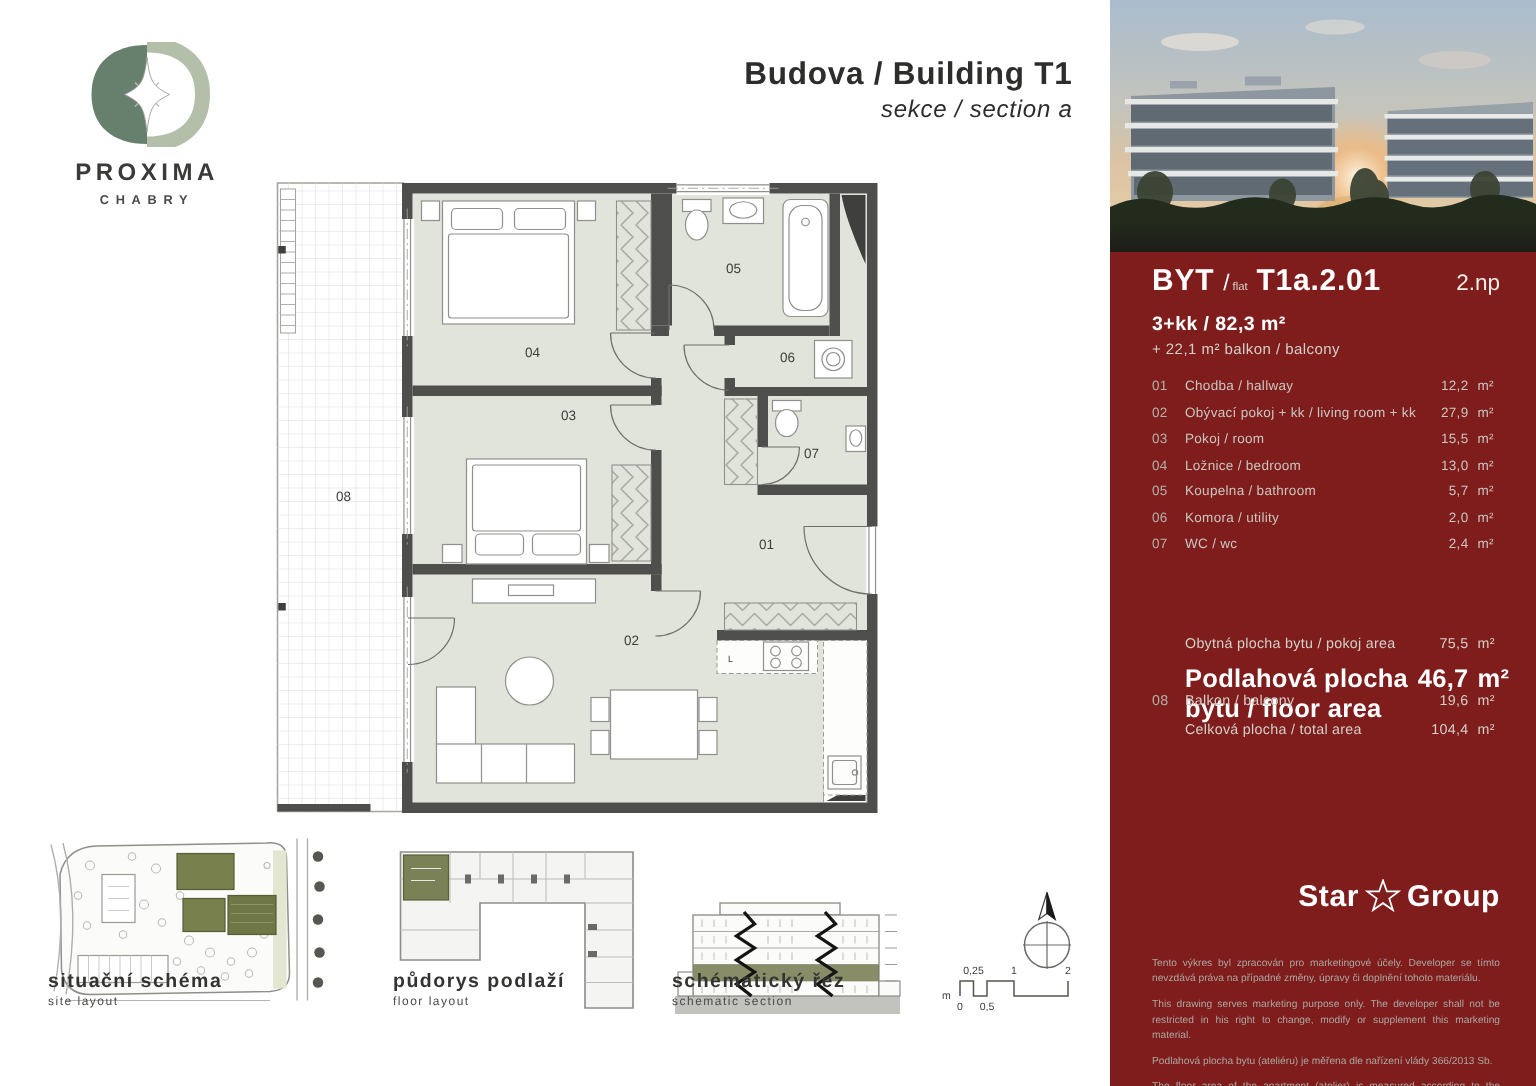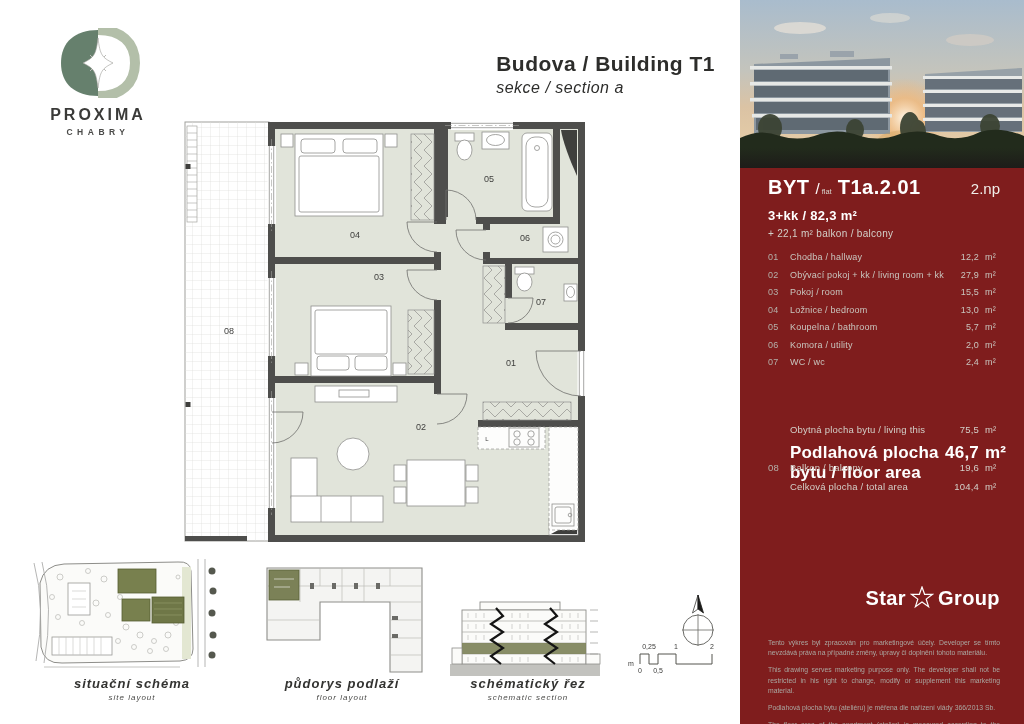--- a/index.html
+++ b/index.html
@@ -5,25 +5,25 @@
   html,body{margin:0;padding:0;}
   body{width:1024px;height:724px;position:relative;background:#fff;overflow:hidden;
        font-family:"Liberation Sans", sans-serif;-webkit-font-smoothing:antialiased;}
   .abs{position:absolute;}
   
   #main{left:0;top:0;width:740px;height:724px;background:#fff;}
   #logo{left:40px;top:28px;width:116px;text-align:center;}
   #logo .emblem{margin:0 auto;}
   #logo .name{margin-top:4px;font-size:16px;font-weight:600;letter-spacing:3px;color:#3a3a38;}
   #logo .city{margin-top:3px;font-size:8.5px;font-weight:600;letter-spacing:4.5px;color:#4a4a48;}
-  #header{top:52px;right:25px;text-align:left;color:#2d2d2b;}
+  #header{top:38px;right:25px;text-align:right;color:#2d2d2b;}
   #header .l1{font-size:21px;font-weight:600;letter-spacing:.5px;}
   #header .l2{font-size:16px;font-weight:500;letter-spacing:.5px;margin-top:3px;font-style:italic;}
   #plan{left:183px;top:118px;width:410px;height:430px;}
-  .cap{top:676px;text-align:center;color:#333331;font-style:italic;}
+  .cap{top:646px;color:#333331;}
   .cap .cs{font-size:13px;font-weight:600;letter-spacing:1px;}
   .cap .en{font-size:8px;font-weight:500;letter-spacing:1px;margin-top:2px;color:#4a4a48;}
   
   #sidebar{right:0;top:0;width:284px;height:724px;background:#7f1d1d;color:#e8e6e1;}
   #photo{left:0;top:0;width:284px;height:168px;}
   #flat-head{left:28px;top:176px;width:232px;}
   .flatline{display:flex;align-items:baseline;}
   .byt{font-size:20px;font-weight:800;letter-spacing:.5px;color:#fff;}
   .slash{font-size:15px;font-weight:400;margin:0 2px 0 6px;color:#fff;}
   .flatword{font-size:7.5px;color:#d8d5ce;margin-right:6px;}
@@ -473,21 +473,21 @@
         <span class="rnum">07</span>
         <span class="rlabel">WC / wc</span>
         <span class="rarea">2,4</span>
         <span class="runit">m²</span>
       </div>
     </div>
 
   <div id="totals" class="abs">
       <div class="rrow">
         <span class="rnum"></span>
-        <span class="rlabel">Obytná plocha bytu / living this</span>
+        <span class="rlabel">Obytná plocha bytu / pokoj area</span>
         <span class="rarea">75,5</span>
         <span class="runit">m²</span>
       </div>
       <div class="rrow bold">
         <span class="rnum"></span>
         <span class="rlabel">Podlahová plocha bytu / floor area</span>
         <span class="rarea">46,7</span>
         <span class="runit">m²</span>
       </div>
       <div class="rrow">

